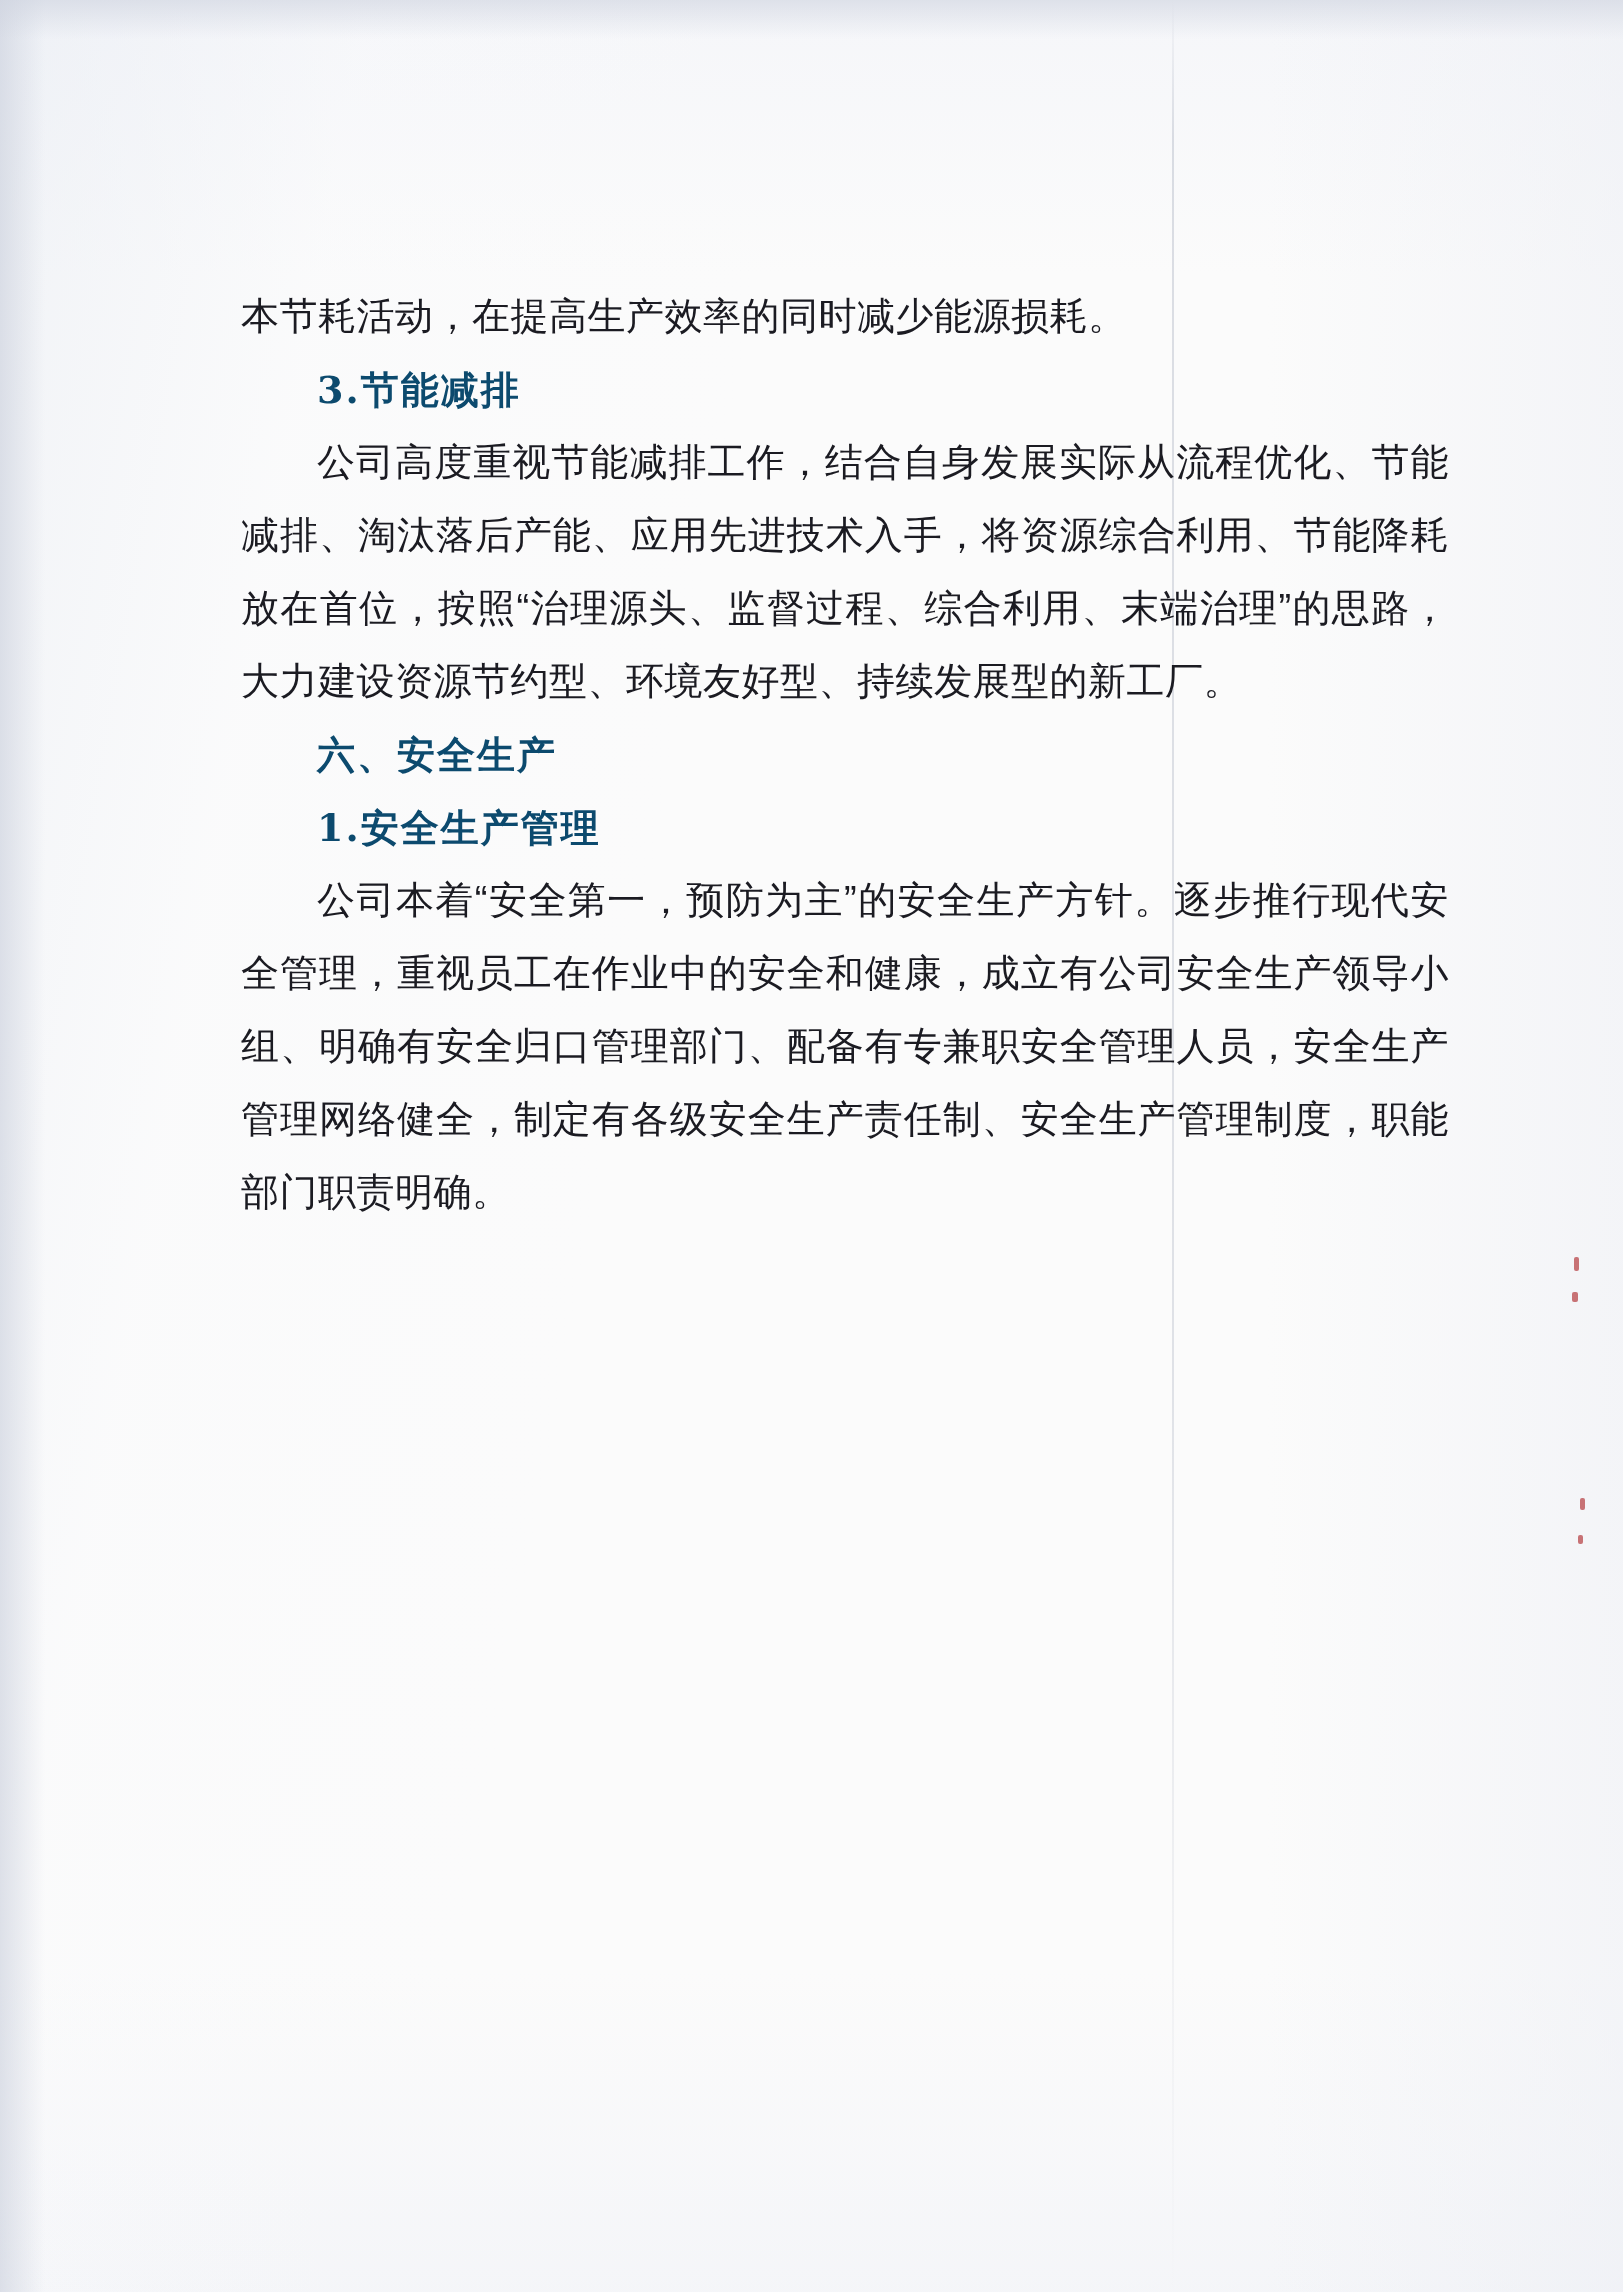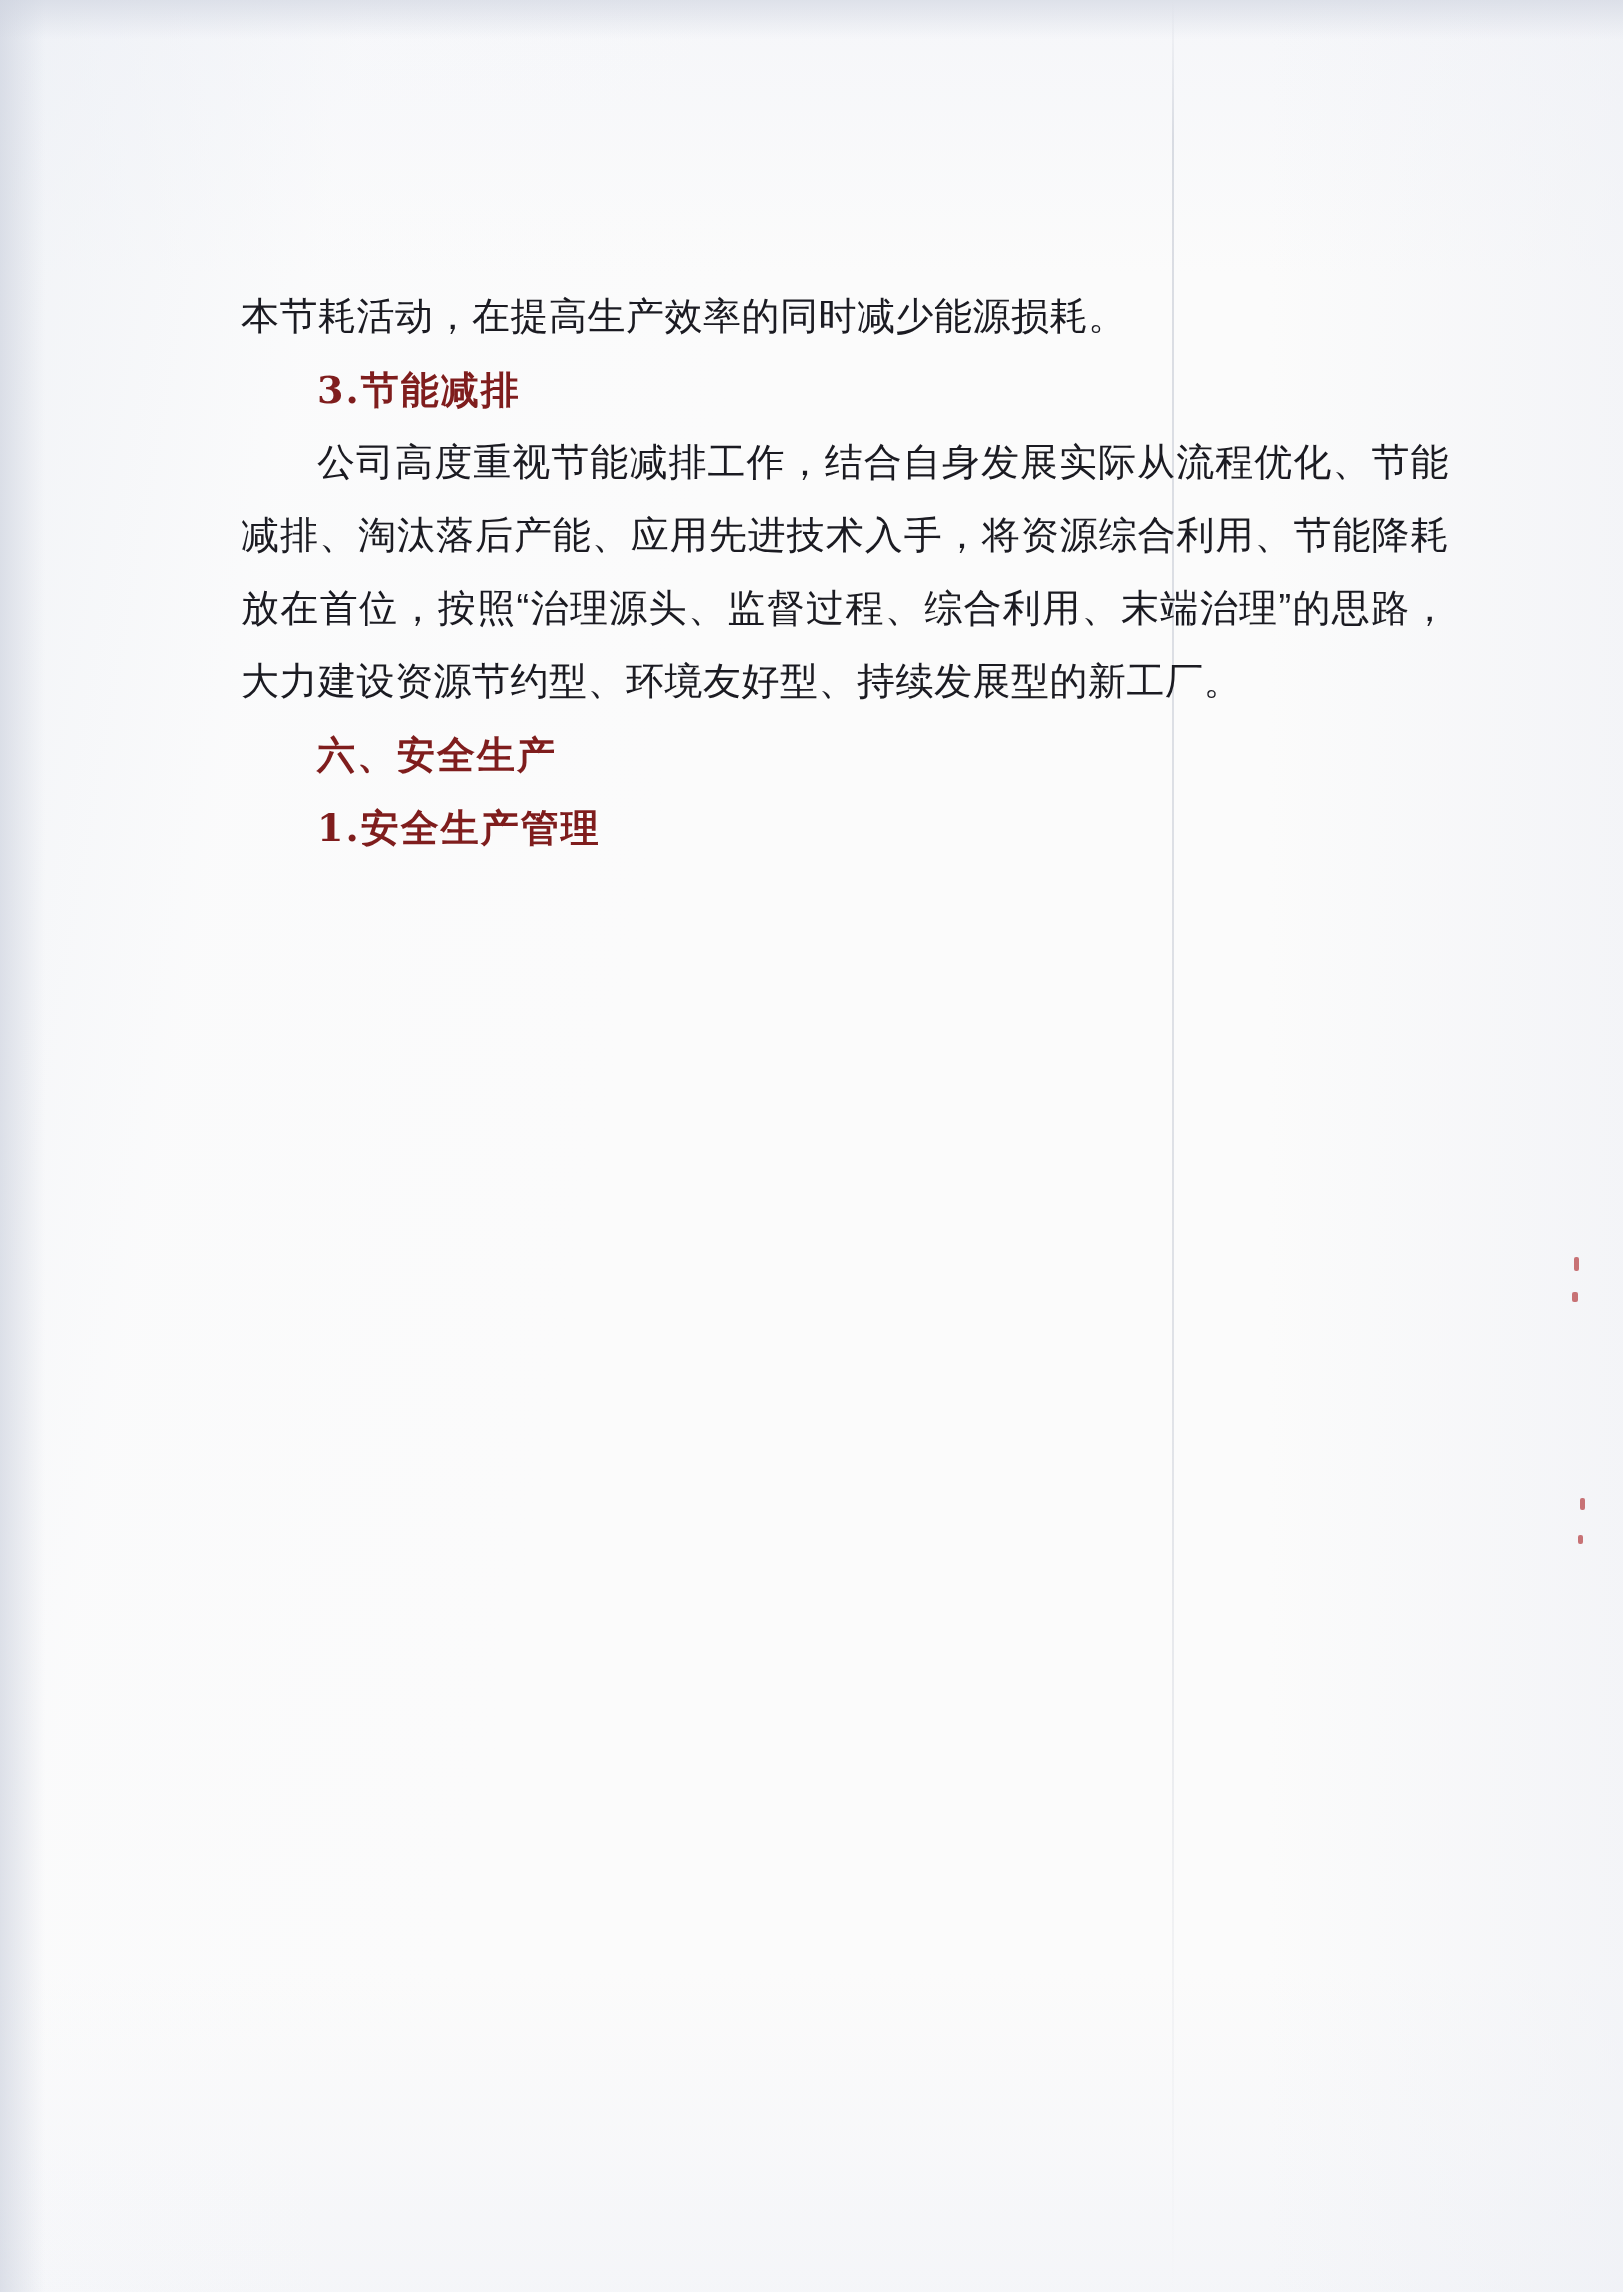--- a/index.html
+++ b/index.html
@@ -67,21 +67,21 @@
     margin: 0 0 0 0;
     font-family: Liberation Sans, sans-serif;
     font-weight: 500;
   }
   .para.indent {
     text-indent: 76px;
   }
   .heading {
     font-size: 38px;
     line-height: 73px;
-    color: #7f1d1d;
+    color: #0c4a6e;
     font-weight: bold;
     letter-spacing: 2px;
     text-indent: 76px;
     margin: 0;
     font-family: "DejaVu Serif", serif;
   }
   
   .mark {
     position: absolute;
     background: #b8464a;
@@ -107,15 +107,16 @@
   <div class="mark m2"></div>
   <div class="mark m3"></div>
   <div class="mark m4"></div>
 
   <div class="content">
     <p class="para">本节耗活动，在提高生产效率的同时减少能源损耗。</p>
     <h3 class="heading">3.节能减排</h3>
     <p class="para indent">公司高度重视节能减排工作，结合自身发展实际从流程优化、节能减排、淘汰落后产能、应用先进技术入手，将资源综合利用、节能降耗放在首位，按照“治理源头、监督过程、综合利用、末端治理”的思路，大力建设资源节约型、环境友好型、持续发展型的新工厂。</p>
     <h3 class="heading">六、安全生产</h3>
     <h3 class="heading">1.安全生产管理</h3>
+    <p class="para indent">公司本着“安全第一，预防为主”的安全生产方针。逐步推行现代安全管理，重视员工在作业中的安全和健康，成立有公司安全生产领导小组、明确有安全归口管理部门、配备有专兼职安全管理人员，安全生产管理网络健全，制定有各级安全生产责任制、安全生产管理制度，职能部门职责明确。</p>
   </div>
 </div>
 
 
 </body></html>

